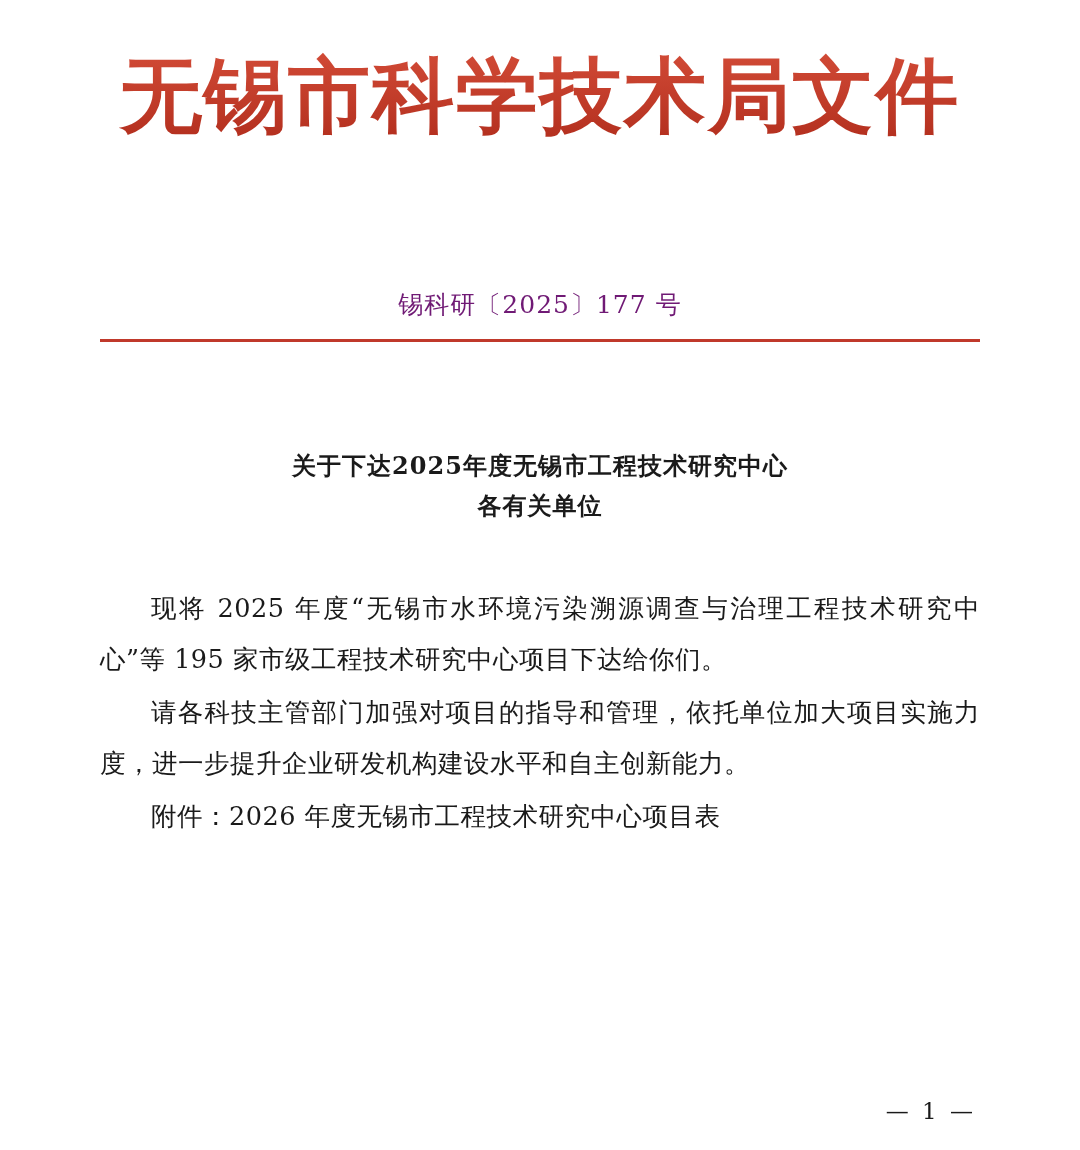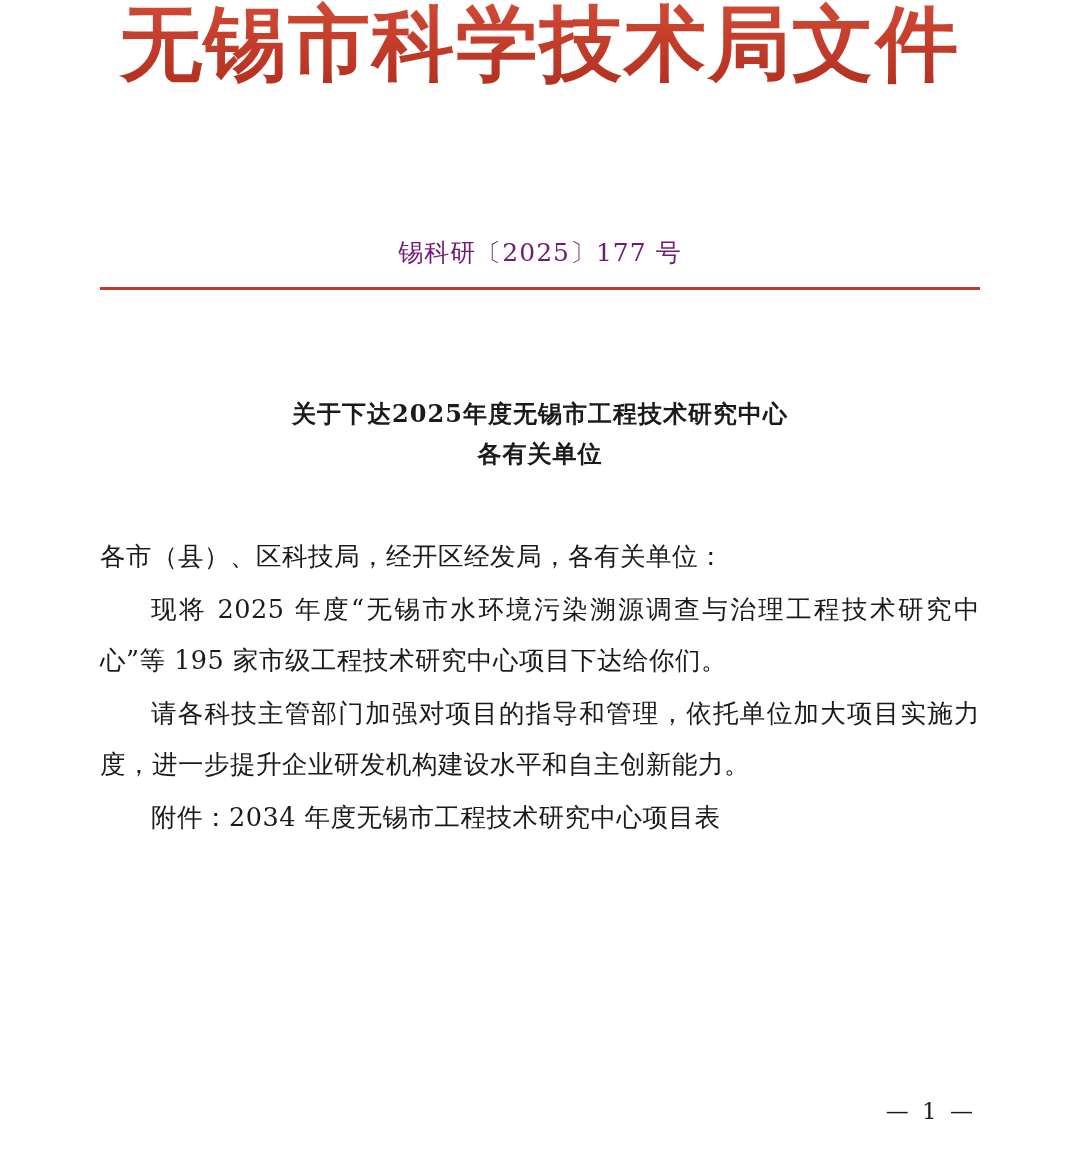--- a/index.html
+++ b/index.html
@@ -19,20 +19,21 @@
     width: 1080px;
     height: 1150px;
     position: relative;
     box-sizing: border-box;
     padding: 0 100px;
   }
 
   
   .masthead {
     text-align: center;
+    padding-top: 52px;
   }
   .masthead-title {
     font-family: "DejaVu Serif", "Liberation Serif", serif;
     font-weight: bold;
     font-size: 82px;
     line-height: 1.05;
     letter-spacing: 2px;
     color: #c0392b;
     background: linear-gradient(180deg, #d14a36 0%, #b4301f 100%);
     -webkit-background-clip: text;
@@ -118,21 +119,20 @@
     <div class="docnum">锡科研〔2025〕177 号</div>
     <div class="red-rule"></div>
   </div>
 
   <div class="doc-title">
     <div>关于下达2025年度无锡市工程技术研究中心</div>
     <div>各有关单位</div>
   </div>
 
   <div class="body-text">
-    <p>各市（县）、区科技局，经开区经发局，各有关单位：</p>
     <p class="indent2">现将 2025 年度“无锡市水环境污染溯源调查与治理工程技术研究中心”等 195 家市级工程技术研究中心项目下达给你们。</p>
     <p class="indent2">请各科技主管部门加强对项目的指导和管理，依托单位加大项目实施力度，进一步提升企业研发机构建设水平和自主创新能力。</p>
-    <p class="attach">附件：2034 年度无锡市工程技术研究中心项目表</p>
+    <p class="attach">附件：2026 年度无锡市工程技术研究中心项目表</p>
   </div>
 
   <div class="page-number">— 1 —</div>
 
 </div>
 
 </body></html>

